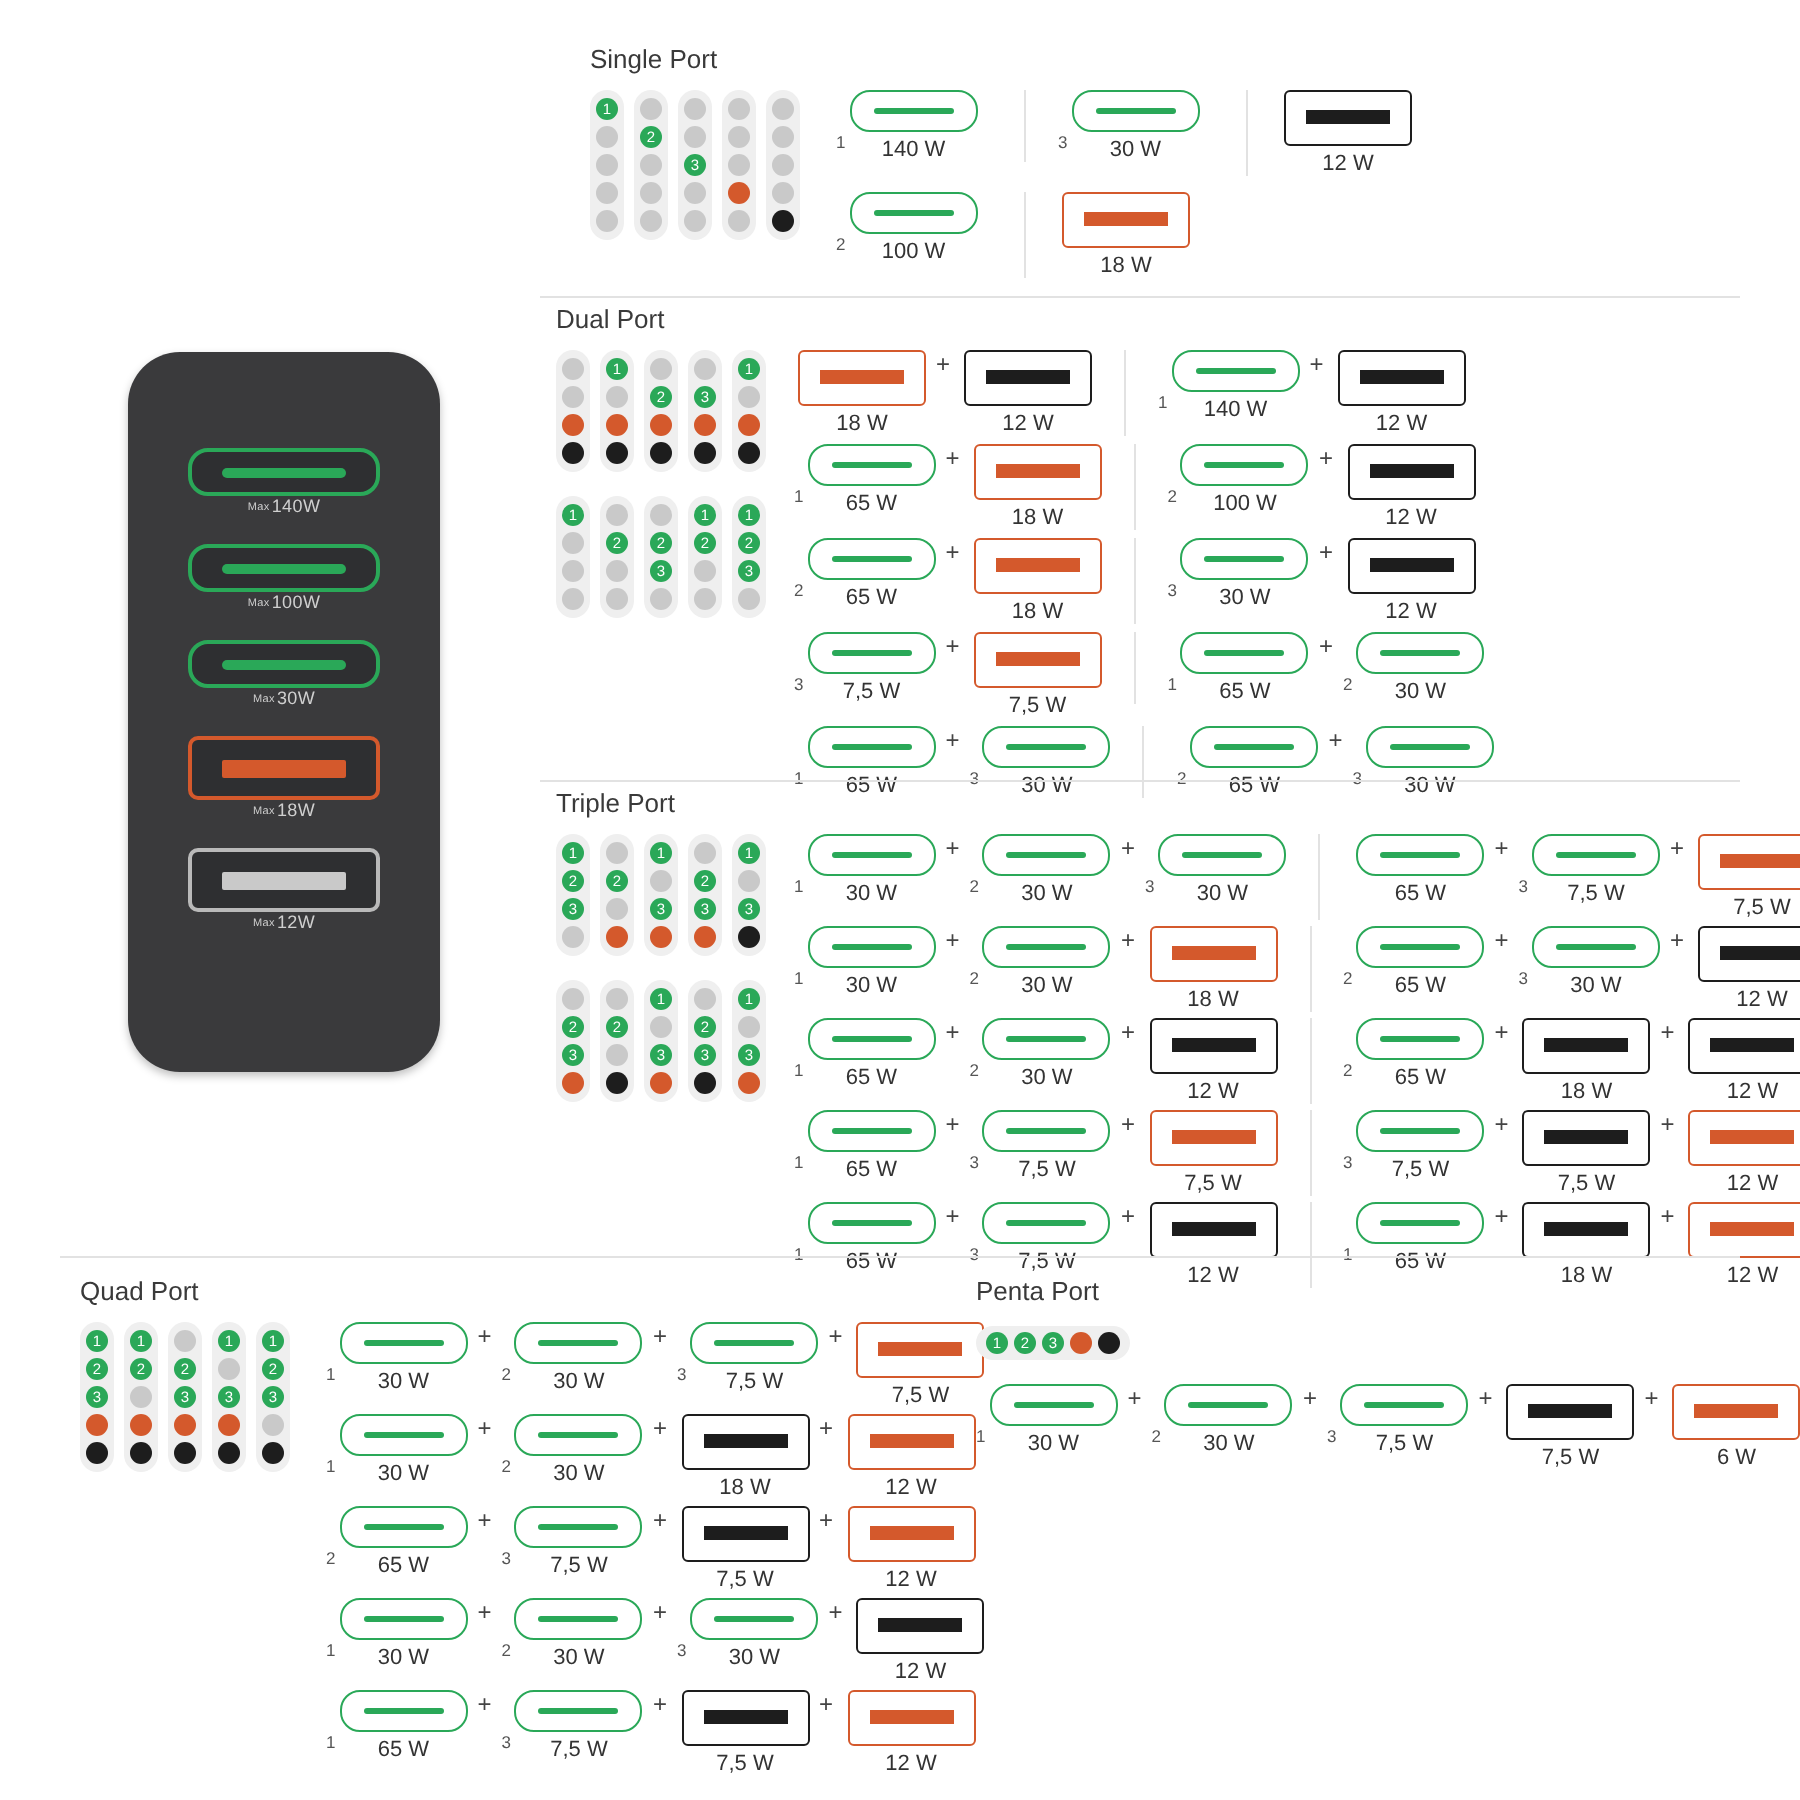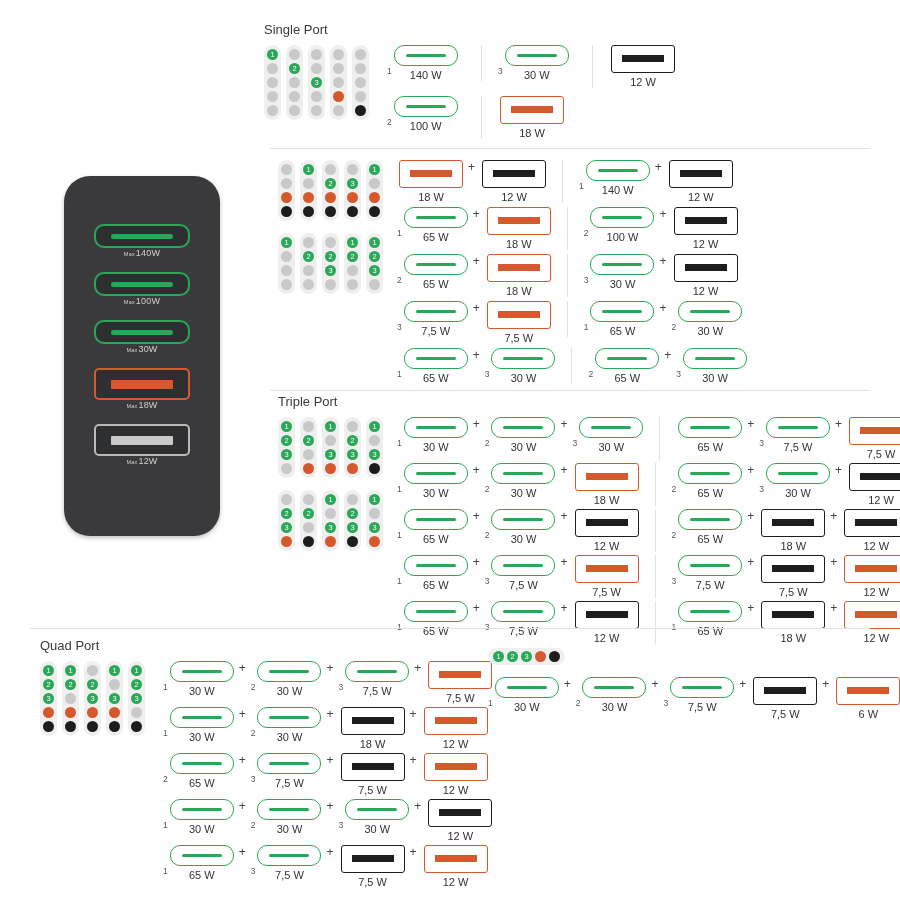--- a/index.html
+++ b/index.html
@@ -82,21 +82,21 @@
   <div class="plabel" style="top:224px;"><span class="mx">Max</span><span>18W</span></div>
 
   <div class="port" style="top:248px;">
     <div class="portA grey">
         <div class="bar"></div>
       </div>
   </div>
   <div class="plabel" style="top:280px;"><span class="mx">Max</span><span>12W</span></div>
 </div>
 
-<div class="panel" style="left:264px;top:22px;">
+<div class="panel" style="left:295px;top:22px;">
   <div class="section-title">Single Port</div>
   <div class="row" style="margin-top:8px;">
     <div class="dot-group" id="single-dots">
         <div class="dot-col">
           <div class="dot g">1</div>
           <div class="dot"></div>
           <div class="dot"></div>
           <div class="dot"></div>
           <div class="dot"></div>
         </div>
@@ -188,20 +188,21 @@
               </div>
             </div>
           </div>
         </div>
       </div>
   </div>
 </div>
 <hr class="sep" style="position:absolute;left:270px;top:148px;width:600px;">
 
 <div class="panel" style="left:278px;top:152px;">
+  <div class="section-title">Dual Port</div>
   <div class="row" style="margin-top:8px;">
     <div style="display:flex;flex-direction:column;gap:12px;">
       <div class="dot-group" id="dual-dots-0">
           <div class="dot-col">
             <div class="dot"></div>
             <div class="dot"></div>
             <div class="dot o"></div>
             <div class="dot k"></div>
           </div>
           <div class="dot-col">
@@ -1137,20 +1138,21 @@
                 <div class="watt">12 W</div>
               </div>
             </div>
           </div>
         </div>
       </div>
   </div>
 </div>
 
 <div class="panel" style="left:488px;top:638px;">
+  <div class="section-title">Penta Port</div>
   <div style="margin-top:10px;display:inline-flex;gap:3px;background:#efefef;border-radius:9px;padding:3px 5px;" id="penta-dots">
       <div class="dot g">1</div>
       <div class="dot g">2</div>
       <div class="dot g">3</div>
       <div class="dot o"></div>
       <div class="dot k"></div>
     </div>
   <div class="combos" style="margin-top:12px;" id="penta-combos">
       <div class="combo-row" style="margin-bottom: 3px;">
         <div class="cell">

